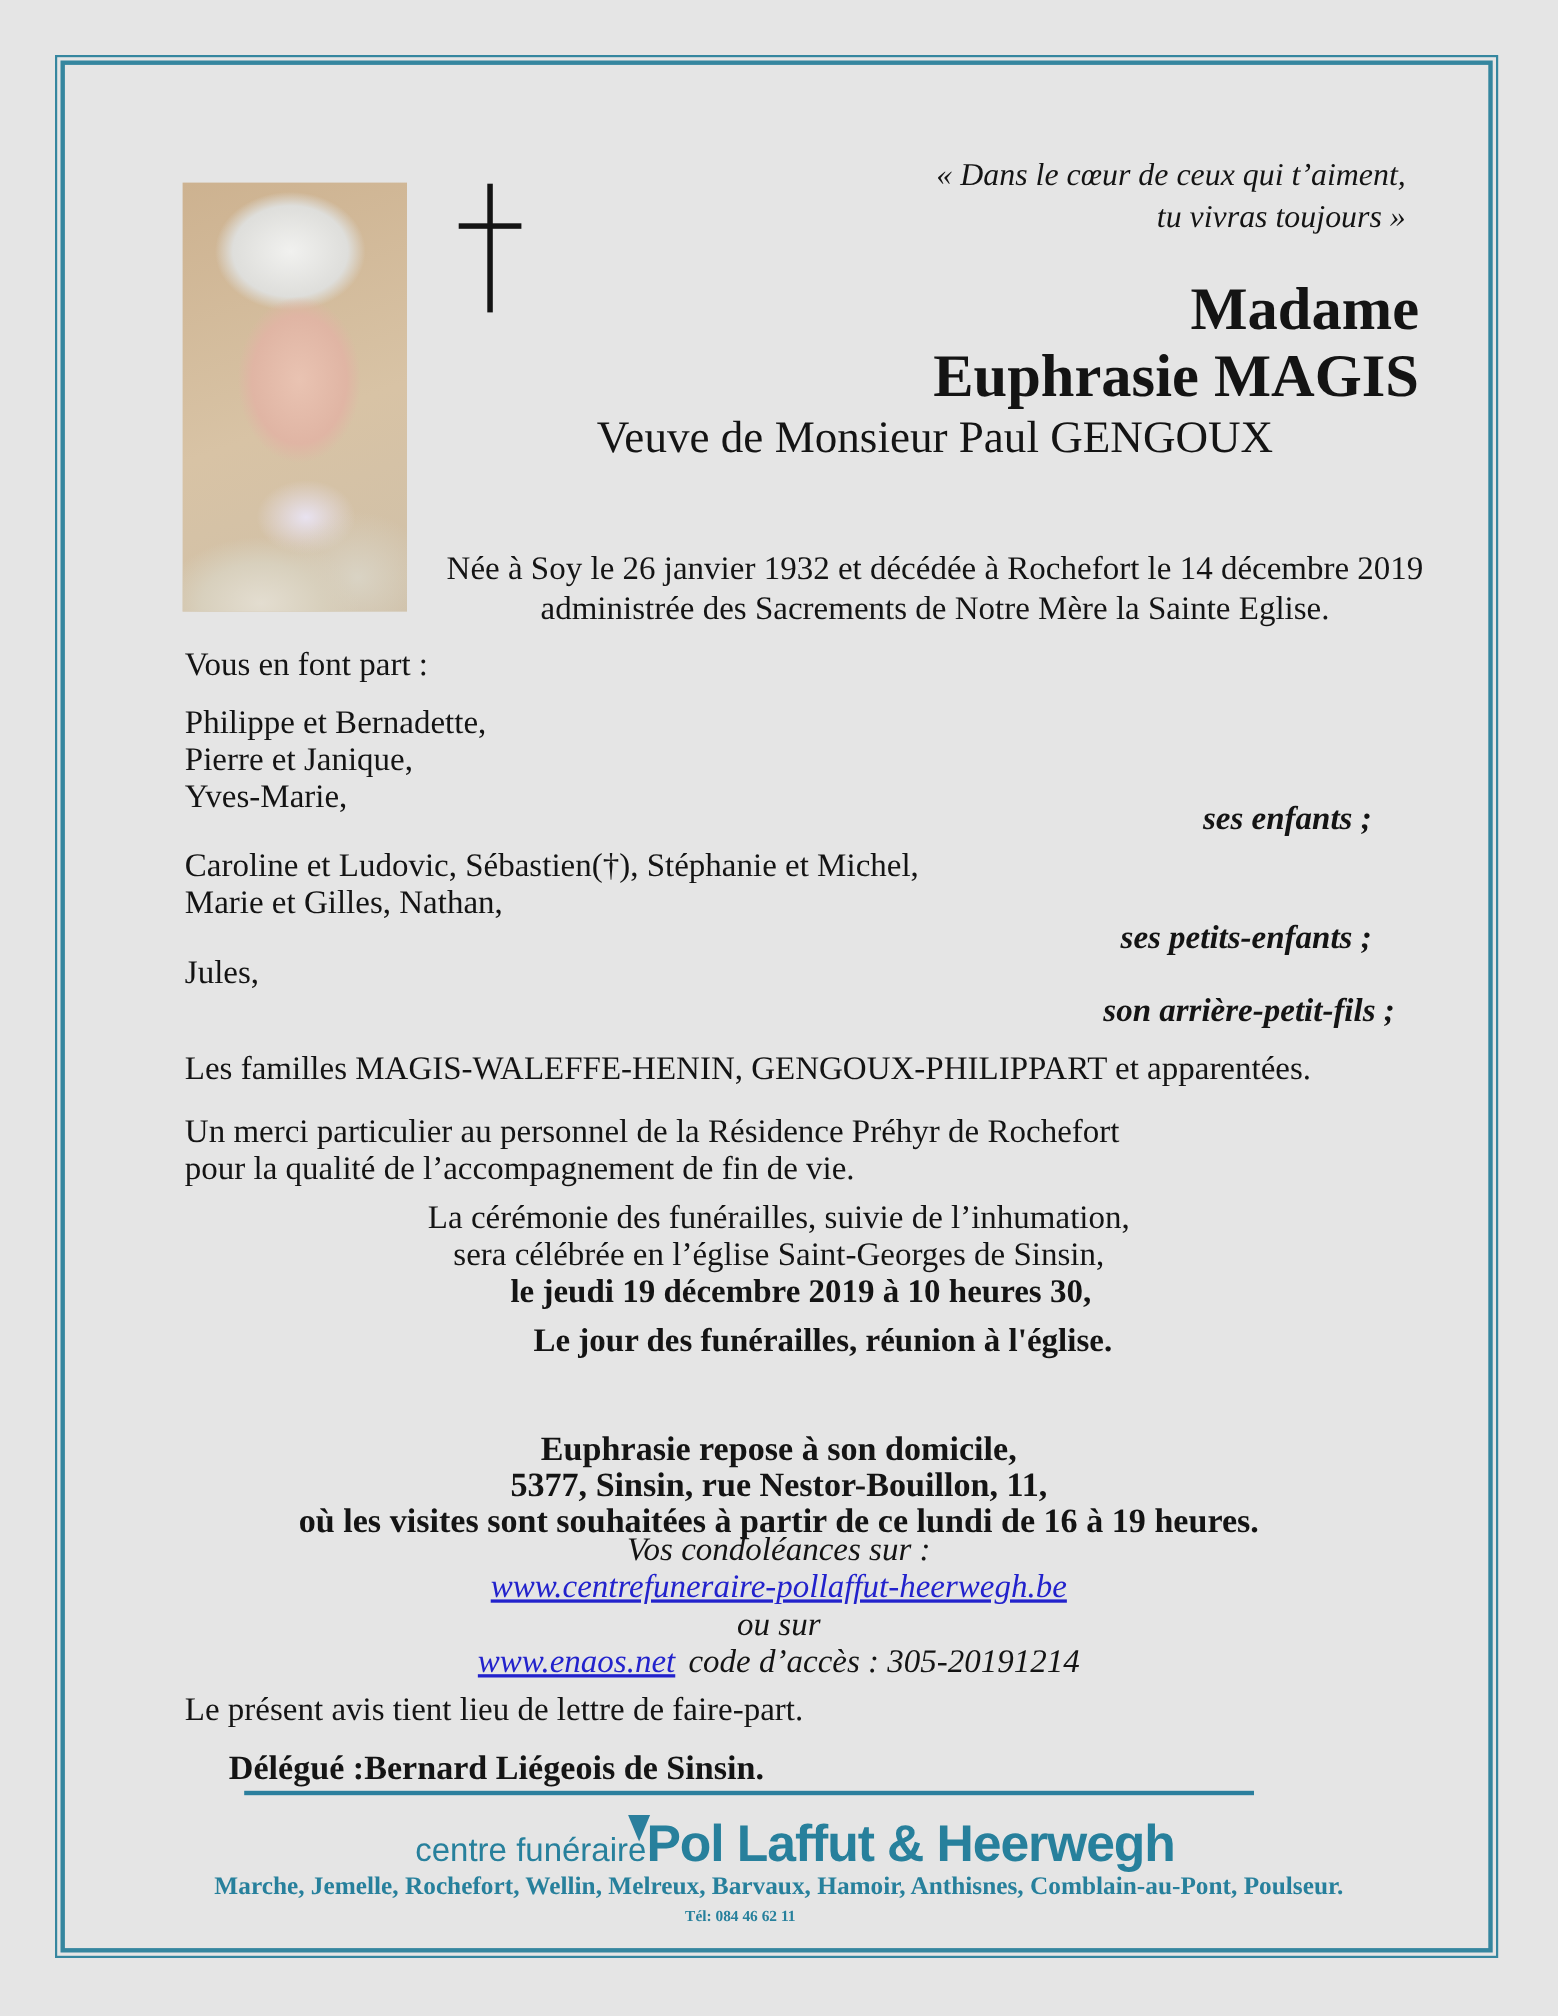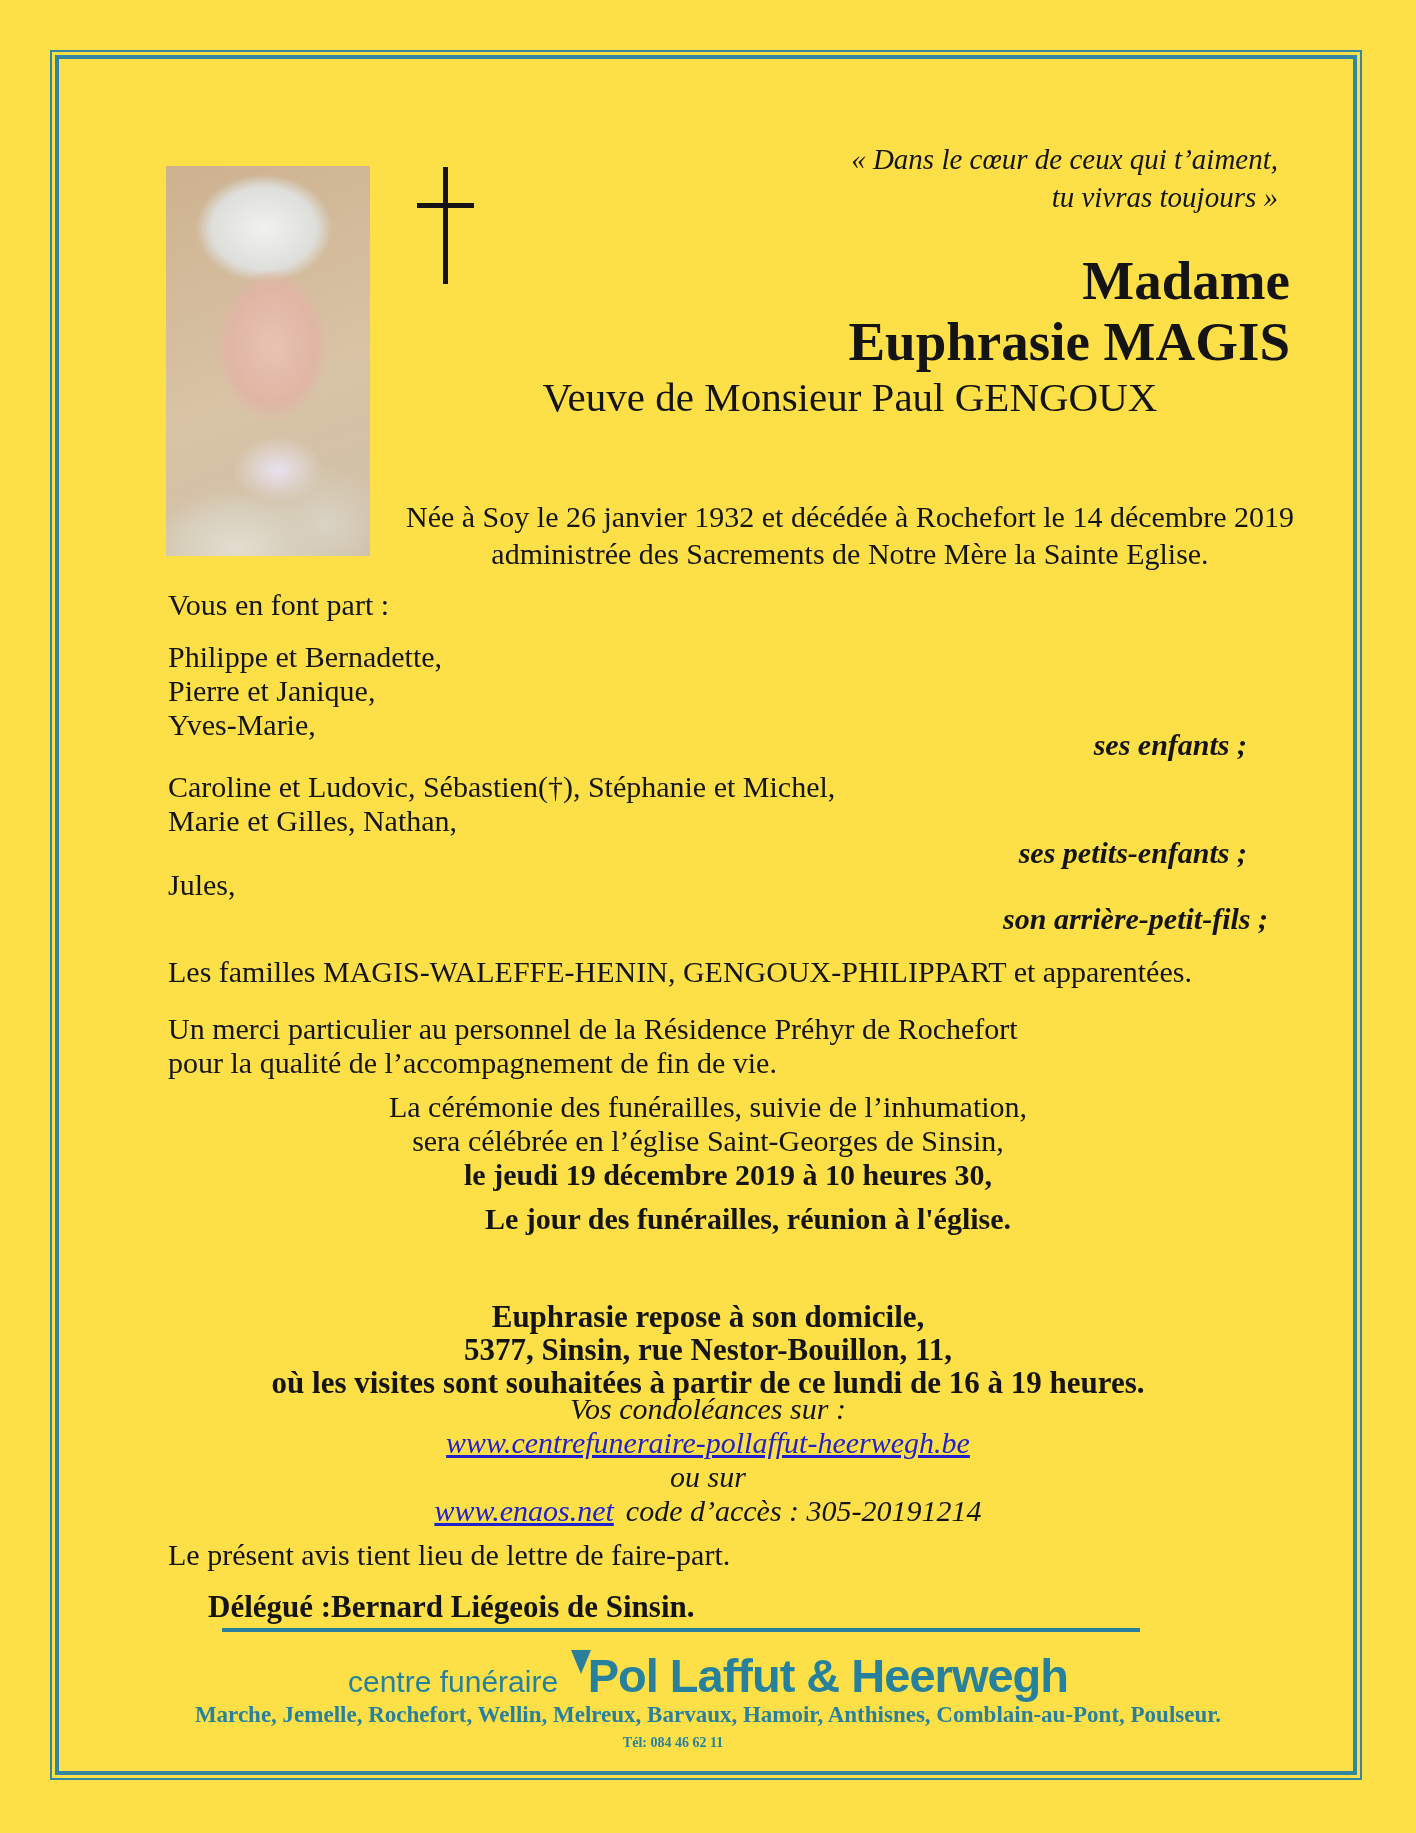--- a/index.html
+++ b/index.html
@@ -1,19 +1,19 @@
 <!DOCTYPE html>
 <html><head>
 <meta charset="utf-8">
 <style>
   html,body{margin:0;padding:0;background:#ffffff;}
   .page{
     position:relative;
     width:1416px;height:1833px;
-    background:#fde047;
+    background:#e5e5e5;
     font-family:"Liberation Serif",serif;
     color:#141414;
     overflow:hidden;
   }
   .frame{
     position:absolute;left:55px;top:55px;
     width:1294px;height:1712px;
     border:4px solid #35869f;
     outline:2px solid #35869f;
     outline-offset:3px;
@@ -55,21 +55,21 @@
   .link{color:#2222cc;text-decoration:underline;font-style:italic;}
   .condolence{font-style:italic;font-size:30px;line-height:34px;}
   .teal-line{position:absolute;left:222px;top:1628px;width:918px;height:4px;background:#2b7f9d;}
   .logo-triangle{
     position:absolute;left:571px;top:1650px;width:0;height:0;
     border-left:10px solid transparent;border-right:10px solid transparent;
     border-top:24px solid #2b7f9d;
   }
   .logo-row{
     position:absolute;left:348px;top:1648px;width:720px;
-    display:flex;align-items:baseline;gap:14px;justify-content:space-between;
+    display:flex;align-items:baseline;gap:0;justify-content:flex-end;
     color:#27809c;font-family:"Liberation Sans",sans-serif;white-space:nowrap;
   }
   .logo-prefix{font-size:30px;}
   .logo-name{font-size:47px;font-weight:bold;letter-spacing:-1px;}
   .cities{
     position:absolute;left:55px;top:1702px;width:1306px;text-align:center;
     color:#27809c;font-weight:bold;font-size:23px;line-height:26px;
   }
   .tel{
     position:absolute;left:0px;top:1731px;width:1346px;text-align:center;

